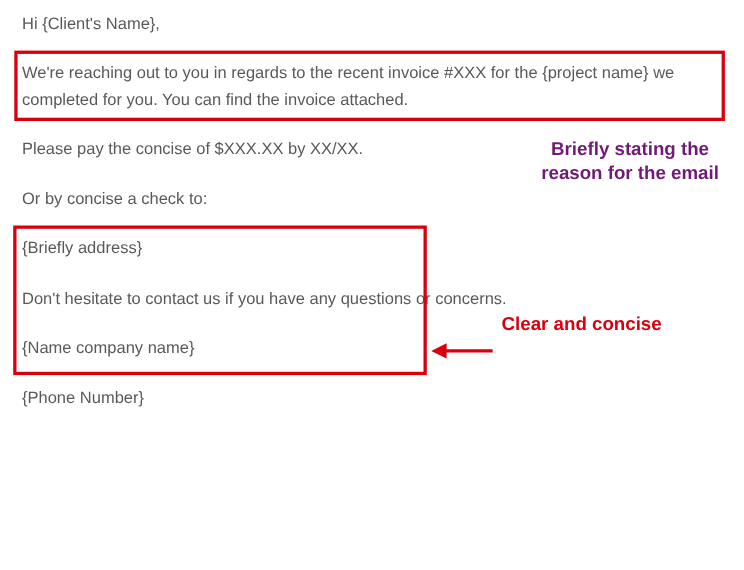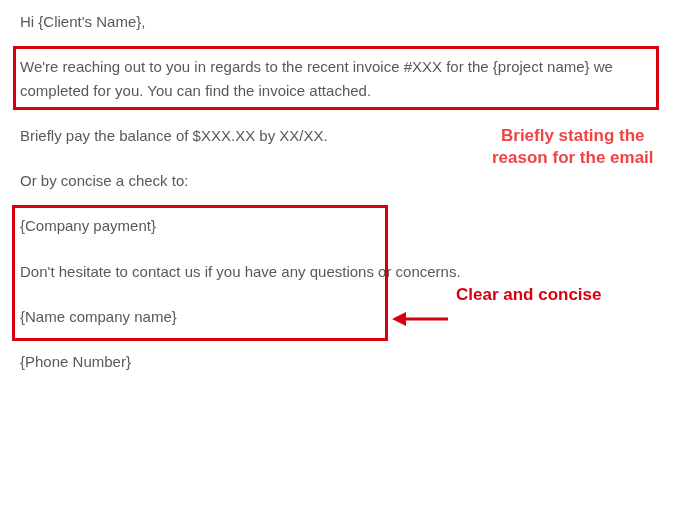--- a/index.html
+++ b/index.html
@@ -38,21 +38,21 @@
     left: 12px;
     top: 205px;
     width: 370px;
     height: 130px;
     pointer-events: none;
   }
   .callout1 {
     position: absolute;
     left: 492px;
     top: 125px;
-    color: #ef4444;
+    color: #701a75;
     font-weight: bold;
     font-size: 17px;
     line-height: 1.3;
     text-align: center;
   }
   .callout2 {
     position: absolute;
     left: 456px;
     top: 284px;
     color: #d9000d;
@@ -71,23 +71,23 @@
   .arrow svg {
     display: block;
   }
 </style>
 </head>
 <body>
 
 <div class="content">
   <p class="line">Hi {Client's Name},</p>
   <p class="line">We're reaching out to you in regards to the recent invoice #XXX for the {project name} we completed for you. You can find the invoice attached.</p>
-  <p class="line">Briefly pay the balance of $XXX.XX by XX/XX.</p>
+  <p class="line">Please pay the concise of $XXX.XX by XX/XX.</p>
   <p class="line">Or by concise a check to:</p>
-  <p class="line">{Company payment}</p>
+  <p class="line">{Briefly address}</p>
   <p class="line">Don't hesitate to contact us if you have any questions or concerns.</p>
   <p class="line">{Name company name}</p>
   <p class="line">{Phone Number}</p>
 </div>
 
 <div class="box1"></div>
 <div class="box2"></div>
 
 <div class="callout1">
   <span>Briefly stating the</span><br>

